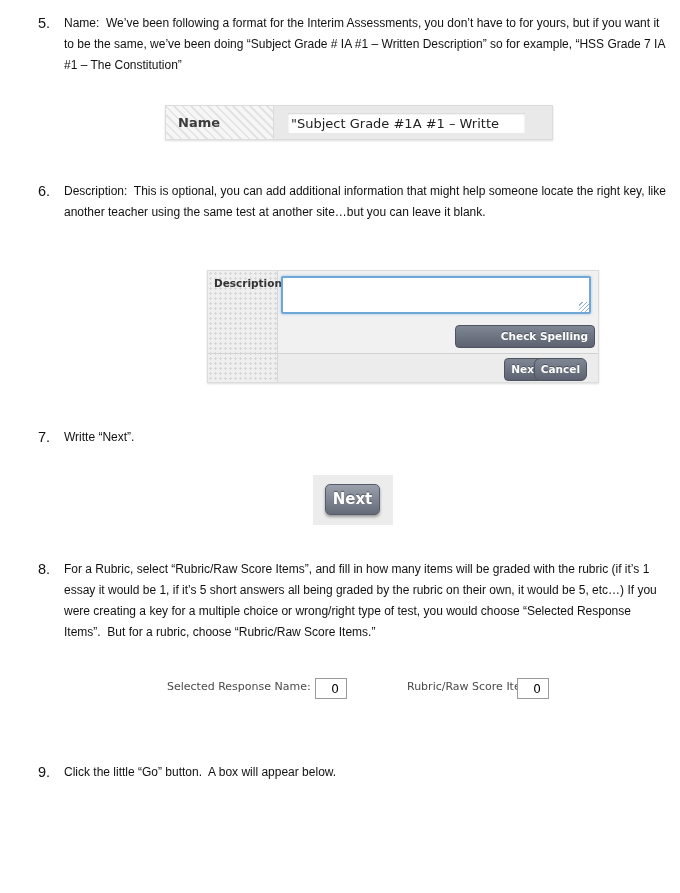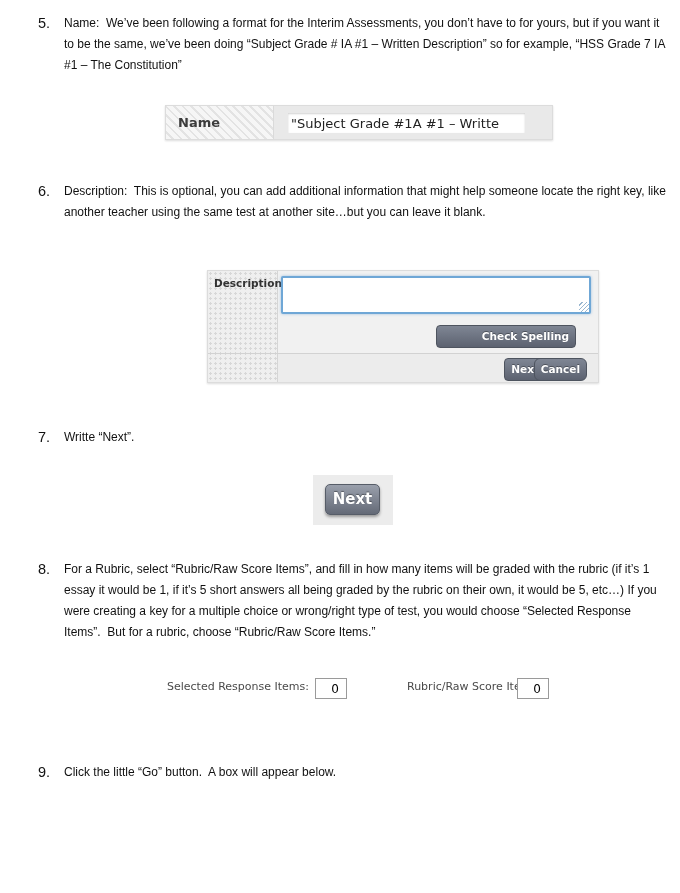--- a/index.html
+++ b/index.html
@@ -47,21 +47,21 @@
     position:absolute; left:371px; top:31px; width:10px; height:10px;
     background:repeating-linear-gradient(135deg, transparent 0 2px, #9ab7d0 2px 3px);
   }
   .ss-btn {
     position:absolute; display:inline-block; color:#fff; font-weight:bold;
     font-family:"DejaVu Sans", sans-serif; font-size:10.5px; line-height:1;
     background:linear-gradient(#7f8694,#5c6270); border:1px solid #4e545f;
     border-radius:4px; padding:5px 6px; text-align:center; cursor:pointer;
     text-shadow:0 -1px 0 rgba(0,0,0,.35);
   }
-  #check-spelling-btn { right:22px; top:54px;padding-left:45px; }
+  #check-spelling-btn { right:3px; top:54px;padding-left:45px; }
   #desc-divider { position:absolute; left:0; right:0; top:82px; height:1px; background:#d2d2d2; }
   #desc-bottom-row { position:absolute; left:70px; right:0; top:83px; bottom:0; background:#ececec; }
   #desc-next-btn { right:52px; top:4px; }
   #desc-cancel-btn { right:11px; top:4px;border-radius:6px; }
   
   #next-patch { position:absolute; top:475px; left:313px; width:80px; height:50px; background:#ececec; }
   #big-next-btn {
     position:absolute; left:12px; top:9px; width:55px; height:31px;
     background:linear-gradient(#9aa0ac,#646a77); border:1px solid #575d68; border-radius:5px;
     box-shadow:0 2px 3px rgba(0,0,0,.35); color:#fff; font-weight:bold;
@@ -131,21 +131,21 @@
 
   <div id="next-patch">
     <div id="big-next-btn">Next</div>
   </div>
 
   <div class="step" style="top:559px;">
     <span class="step-num">8.</span>
     <span class="step-text">For a Rubric, select “Rubric/Raw Score Items”, and fill in how many items will be graded with the rubric (if it’s 1 essay it would be 1, if it’s 5 short answers all being graded by the rubric on their own, it would be 5, etc…) If you were creating a key for a multiple choice or wrong/right type of test, you would choose “Selected Response Items”.  But for a rubric, choose “Rubric/Raw Score Items.”</span>
   </div>
 
-  <span class="items-label" id="sel-label">Selected Response Items:</span>
+  <span class="items-label" id="sel-label">Selected Response Name:</span>
   <input class="items-input" id="sel-input" type="text" value="0" style="">
   <span class="items-label" id="rub-label">Rubric/Raw Score Items:</span>
   <input class="items-input" id="rub-input" type="text" value="0" style="">
 
   <div class="step" style="top:762px;">
     <span class="step-num">9.</span>
     <span class="step-text">Click the little “Go” button.  A box will appear below.</span>
   </div>
 
 

